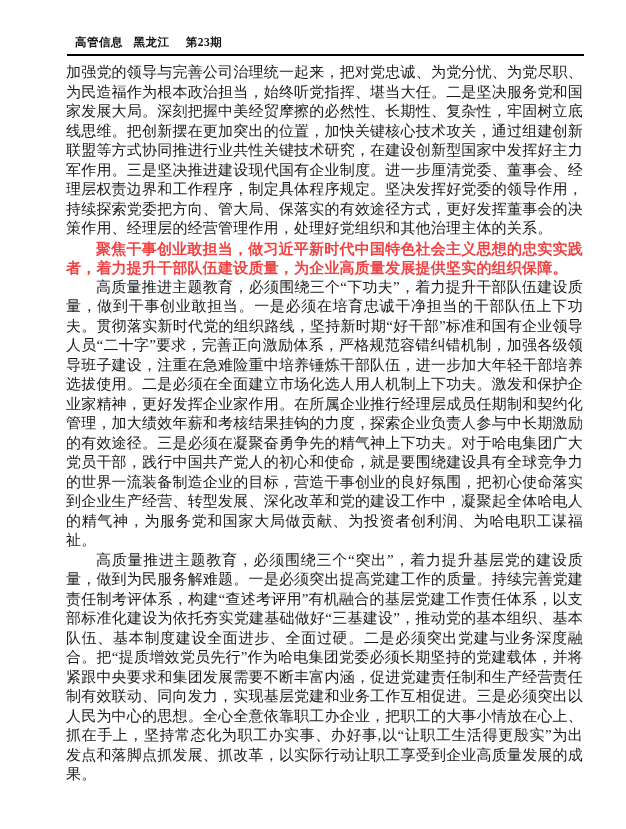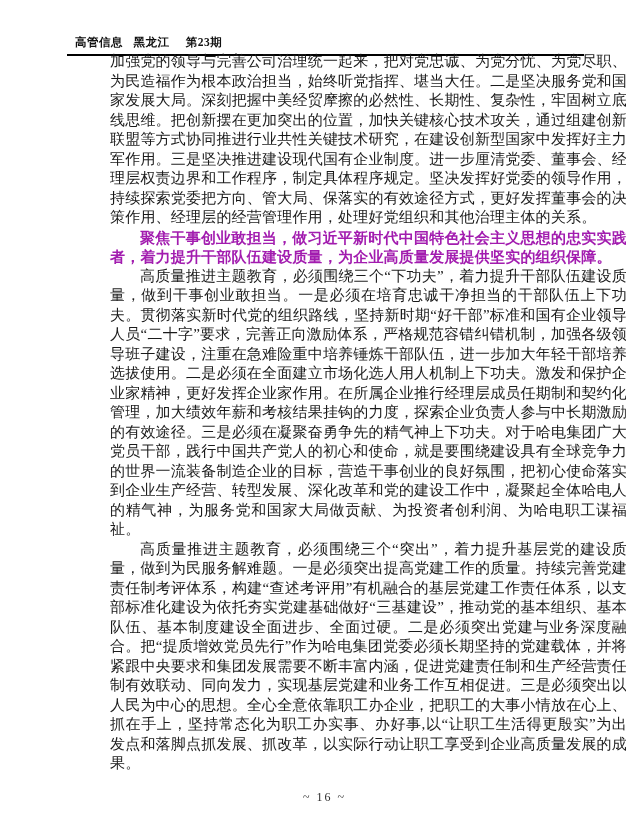--- a/index.html
+++ b/index.html
@@ -35,38 +35,37 @@
     top: 54px;
     width: 517px;
     height: 0;
     border: none;
     border-top: 2px solid #000000;
     margin: 0;
   }
   .content {
     position: absolute;
     left: 66px;
-    top: 52px;
+    top: 63px;
     width: 517px;
-    margin-left: 44px;
   }
   .content p {
     margin: 0;
     font-size: 15px;
     line-height: 19.5px;
     text-align: justify;
     text-justify: inter-ideograph;
     letter-spacing: 0.2px;
     word-break: break-all;
   }
   .content p.indent { text-indent: 2em; }
   .content p.bold-head {
     font-family: "Liberation Sans", "DejaVu Sans", sans-serif;
     font-weight: 700;
-    color: #a21caf;
+    color: #ef4444;
   }
   .page-footer {
     position: absolute;
     left: 66px;
     top: 790px;
     width: 517px;
     text-align: center;
     font-size: 12px;
     letter-spacing: 2px;
     color: #2b2b2b;
@@ -85,17 +84,14 @@
 
   <hr class="header-rule">
 
   <div class="content">
     <p>加强党的领导与完善公司治理统一起来，把对党忠诚、为党分忧、为党尽职、为民造福作为根本政治担当，始终听党指挥、堪当大任。二是坚决服务党和国家发展大局。深刻把握中美经贸摩擦的必然性、长期性、复杂性，牢固树立底线思维。把创新摆在更加突出的位置，加快关键核心技术攻关，通过组建创新联盟等方式协同推进行业共性关键技术研究，在建设创新型国家中发挥好主力军作用。三是坚决推进建设现代国有企业制度。进一步厘清党委、董事会、经理层权责边界和工作程序，制定具体程序规定。坚决发挥好党委的领导作用，持续探索党委把方向、管大局、保落实的有效途径方式，更好发挥董事会的决策作用、经理层的经营管理作用，处理好党组织和其他治理主体的关系。</p>
     <p class="indent bold-head">聚焦干事创业敢担当，做习近平新时代中国特色社会主义思想的忠实实践者，着力提升干部队伍建设质量，为企业高质量发展提供坚实的组织保障。</p>
     <p class="indent">高质量推进主题教育，必须围绕三个“下功夫”，着力提升干部队伍建设质量，做到干事创业敢担当。一是必须在培育忠诚干净担当的干部队伍上下功夫。贯彻落实新时代党的组织路线，坚持新时期“好干部”标准和国有企业领导人员“二十字”要求，完善正向激励体系，严格规范容错纠错机制，加强各级领导班子建设，注重在急难险重中培养锤炼干部队伍，进一步加大年轻干部培养选拔使用。二是必须在全面建立市场化选人用人机制上下功夫。激发和保护企业家精神，更好发挥企业家作用。在所属企业推行经理层成员任期制和契约化管理，加大绩效年薪和考核结果挂钩的力度，探索企业负责人参与中长期激励的有效途径。三是必须在凝聚奋勇争先的精气神上下功夫。对于哈电集团广大党员干部，践行中国共产党人的初心和使命，就是要围绕建设具有全球竞争力的世界一流装备制造企业的目标，营造干事创业的良好氛围，把初心使命落实到企业生产经营、转型发展、深化改革和党的建设工作中，凝聚起全体哈电人的精气神，为服务党和国家大局做贡献、为投资者创利润、为哈电职工谋福祉。</p>
     <p class="indent">高质量推进主题教育，必须围绕三个“突出”，着力提升基层党的建设质量，做到为民服务解难题。一是必须突出提高党建工作的质量。持续完善党建责任制考评体系，构建“查述考评用”有机融合的基层党建工作责任体系，以支部标准化建设为依托夯实党建基础做好“三基建设”，推动党的基本组织、基本队伍、基本制度建设全面进步、全面过硬。二是必须突出党建与业务深度融合。把“提质增效党员先行”作为哈电集团党委必须长期坚持的党建载体，并将紧跟中央要求和集团发展需要不断丰富内涵，促进党建责任制和生产经营责任制有效联动、同向发力，实现基层党建和业务工作互相促进。三是必须突出以人民为中心的思想。全心全意依靠职工办企业，把职工的大事小情放在心上、抓在手上，坚持常态化为职工办实事、办好事,以“让职工生活得更殷实”为出发点和落脚点抓发展、抓改革，以实际行动让职工享受到企业高质量发展的成果。</p>
   </div>
 
-  <div class="page-footer">
-    <span>~ 16 ~</span>
-  </div>
 
 </div>
 
 </body></html>

